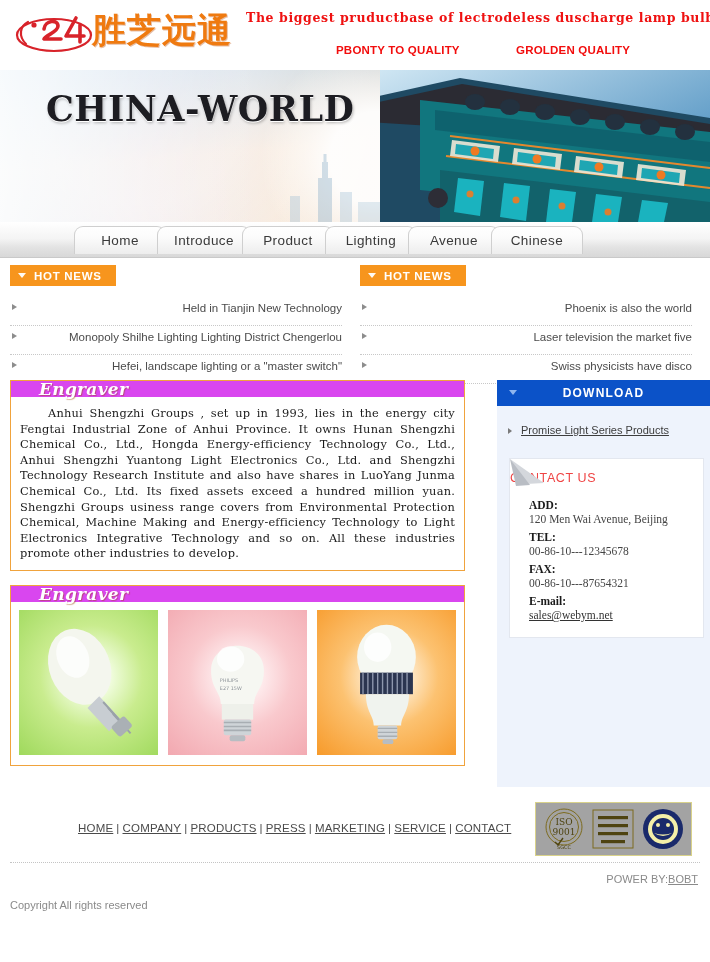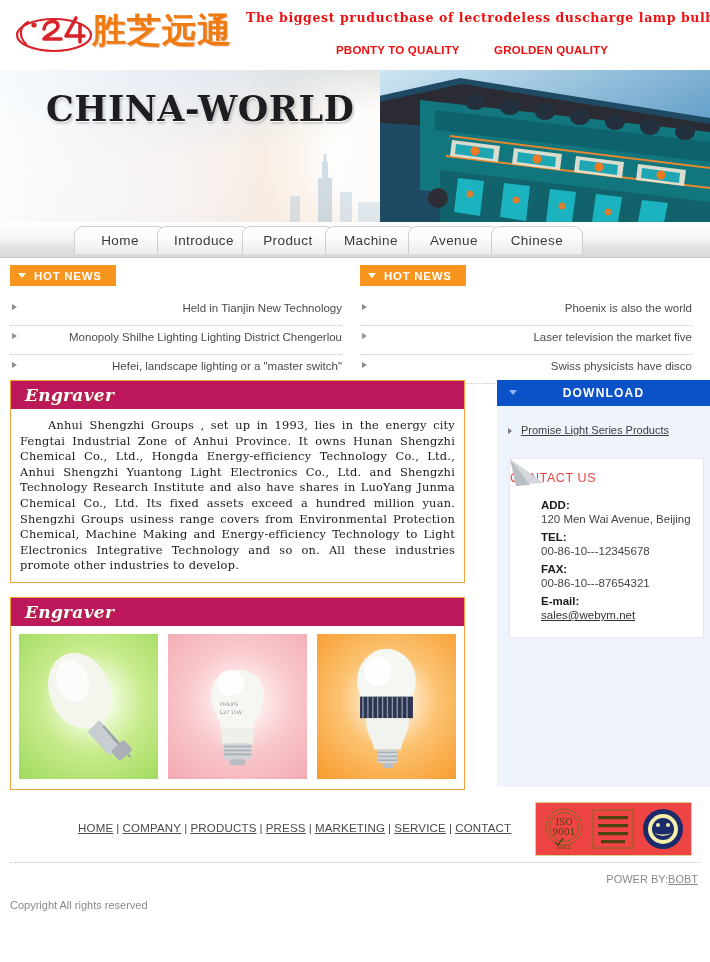--- a/index.html
+++ b/index.html
@@ -27,21 +27,21 @@
     color: #ef1111; font-family: "DejaVu Serif", serif;
     font-size: 12.5px; font-weight: bold; letter-spacing: .6px;
     white-space: nowrap;
   }
   .slogan-row { position: absolute; left: 246px; top: 44px; width: 458px; height: 18px; }
   .slogan-sub {
     position: absolute; color: #f20d0d; font-size: 11.5px;
     font-weight: bold; letter-spacing: .2px; white-space: nowrap;
   }
   .slogan-sub.a { left: 90px; text-align: right; }
-  .slogan-sub.b { left: 248px; }
+  .slogan-sub.b { left: 270px; }
 
   
   .banner {
     position: relative; width: 710px; height: 152px; overflow: hidden;
     background: linear-gradient(100deg,#cfe3f2 0%,#e8dfe6 22%,#f6e7d8 42%,#efd9c4 55%,#8fc2d8 68%,#3b7fb5 100%);
   }
   .banner-sky {
     position: absolute; inset: 0;
     background:
       radial-gradient(circle at 53% 58%, rgba(255,255,255,.92) 0 12%, rgba(255,255,255,0) 30%),
@@ -128,22 +128,22 @@
   
   .main-row { position: relative; width: 710px; height: 420px; }
   .col-left { position: absolute; left: 10px; top: 0; width: 455px; }
   .col-right {
     position: absolute; left: 497px; top: 0; width: 213px; height: 407px;
     background: #eef3fc;
   }
 
   .panel { border: 1px solid #f0a33d; background: #fff; }
   .panel-head {
-    height: 28px; background: #be185d;
-    display: flex; align-items: center; padding-left: 14px;
+    height: 16px; background: #d946ef;
+    display: flex; align-items: center; padding-left: 28px;
   }
   .panel-head .ptitle {
     font-family: "DejaVu Serif", serif;
     font-style: italic; font-weight: bold; font-size: 17px;
     color: #ffffff; letter-spacing: .3px;
     text-shadow: 1px 1px 1px rgba(150,70,0,.45);
   }
   .about-body {
     padding: 9px 9px 8px 9px;
     font-family: "DejaVu Serif", serif;
@@ -193,36 +193,36 @@
     position: relative; margin: 22px 6px 0 12px; width: 195px;
     background: #ffffff; border: 1px solid #e3e7ef; padding: 12px 0 16px 0;
   }
   .corner-fold {
     position: absolute; left: 0; top: 0; width: 40px; height: 30px;
   }
   .contact-title {
     text-align: left; font-size: 12.5px; font-weight: normal;
     color: #ef4444; letter-spacing: .6px; margin-bottom: 14px;
   }
-  .contact-rows { padding-left: 31px; }
+  .contact-rows { padding-left: 19px; font-family: Liberation Serif, serif; }
   .clabel { font-size: 11.5px; font-weight: bold; color: #1b1b1b; margin-top: 6px; }
   .cvalue { font-size: 11.5px; color: #444; margin-top: 2px; }
   .cvalue.link { text-decoration: underline; color: #333; cursor: pointer; }
 
   
   .footer { position: relative; width: 710px; height: 100px; }
   .footer-links {
     position: absolute; left: 78px; top: 22px;
     font-size: 11.5px; color: #4a4a4a; letter-spacing: .2px;
   }
   .footer-links a { color: #4a4a4a; text-decoration: underline; cursor: pointer; }
   .footer-links .sep { text-decoration: none; padding: 0 3px; }
   .badges {
     position: absolute; right: 18px; top: 2px;
-    width: 157px; height: 54px; background: #ef4444;
+    width: 157px; height: 54px; background: #a3a3a3;
     border: 1px solid #d9d28a; display: flex; align-items: center;
     justify-content: space-around; padding: 0 3px;
   }
   .badge-iso, .badge-cn, .badge-round { height: 46px; }
   .footer-rule {
     position: absolute; left: 10px; right: 10px; top: 62px;
     border-top: 1px dotted #c4c4c4;
   }
   .copy-left {
     position: absolute; left: 10px; top: 73px;
@@ -345,21 +345,21 @@
       <div class="tab">
           <span>Home</span>
         </div>
       <div class="tab">
           <span>Introduce</span>
         </div>
       <div class="tab">
           <span>Product</span>
         </div>
       <div class="tab">
-          <span>Machine</span>
+          <span>Lighting</span>
         </div>
       <div class="tab">
           <span>Avenue</span>
         </div>
       <div class="tab">
           <span>Chinese</span>
         </div>
     </div>
   </div>
 

